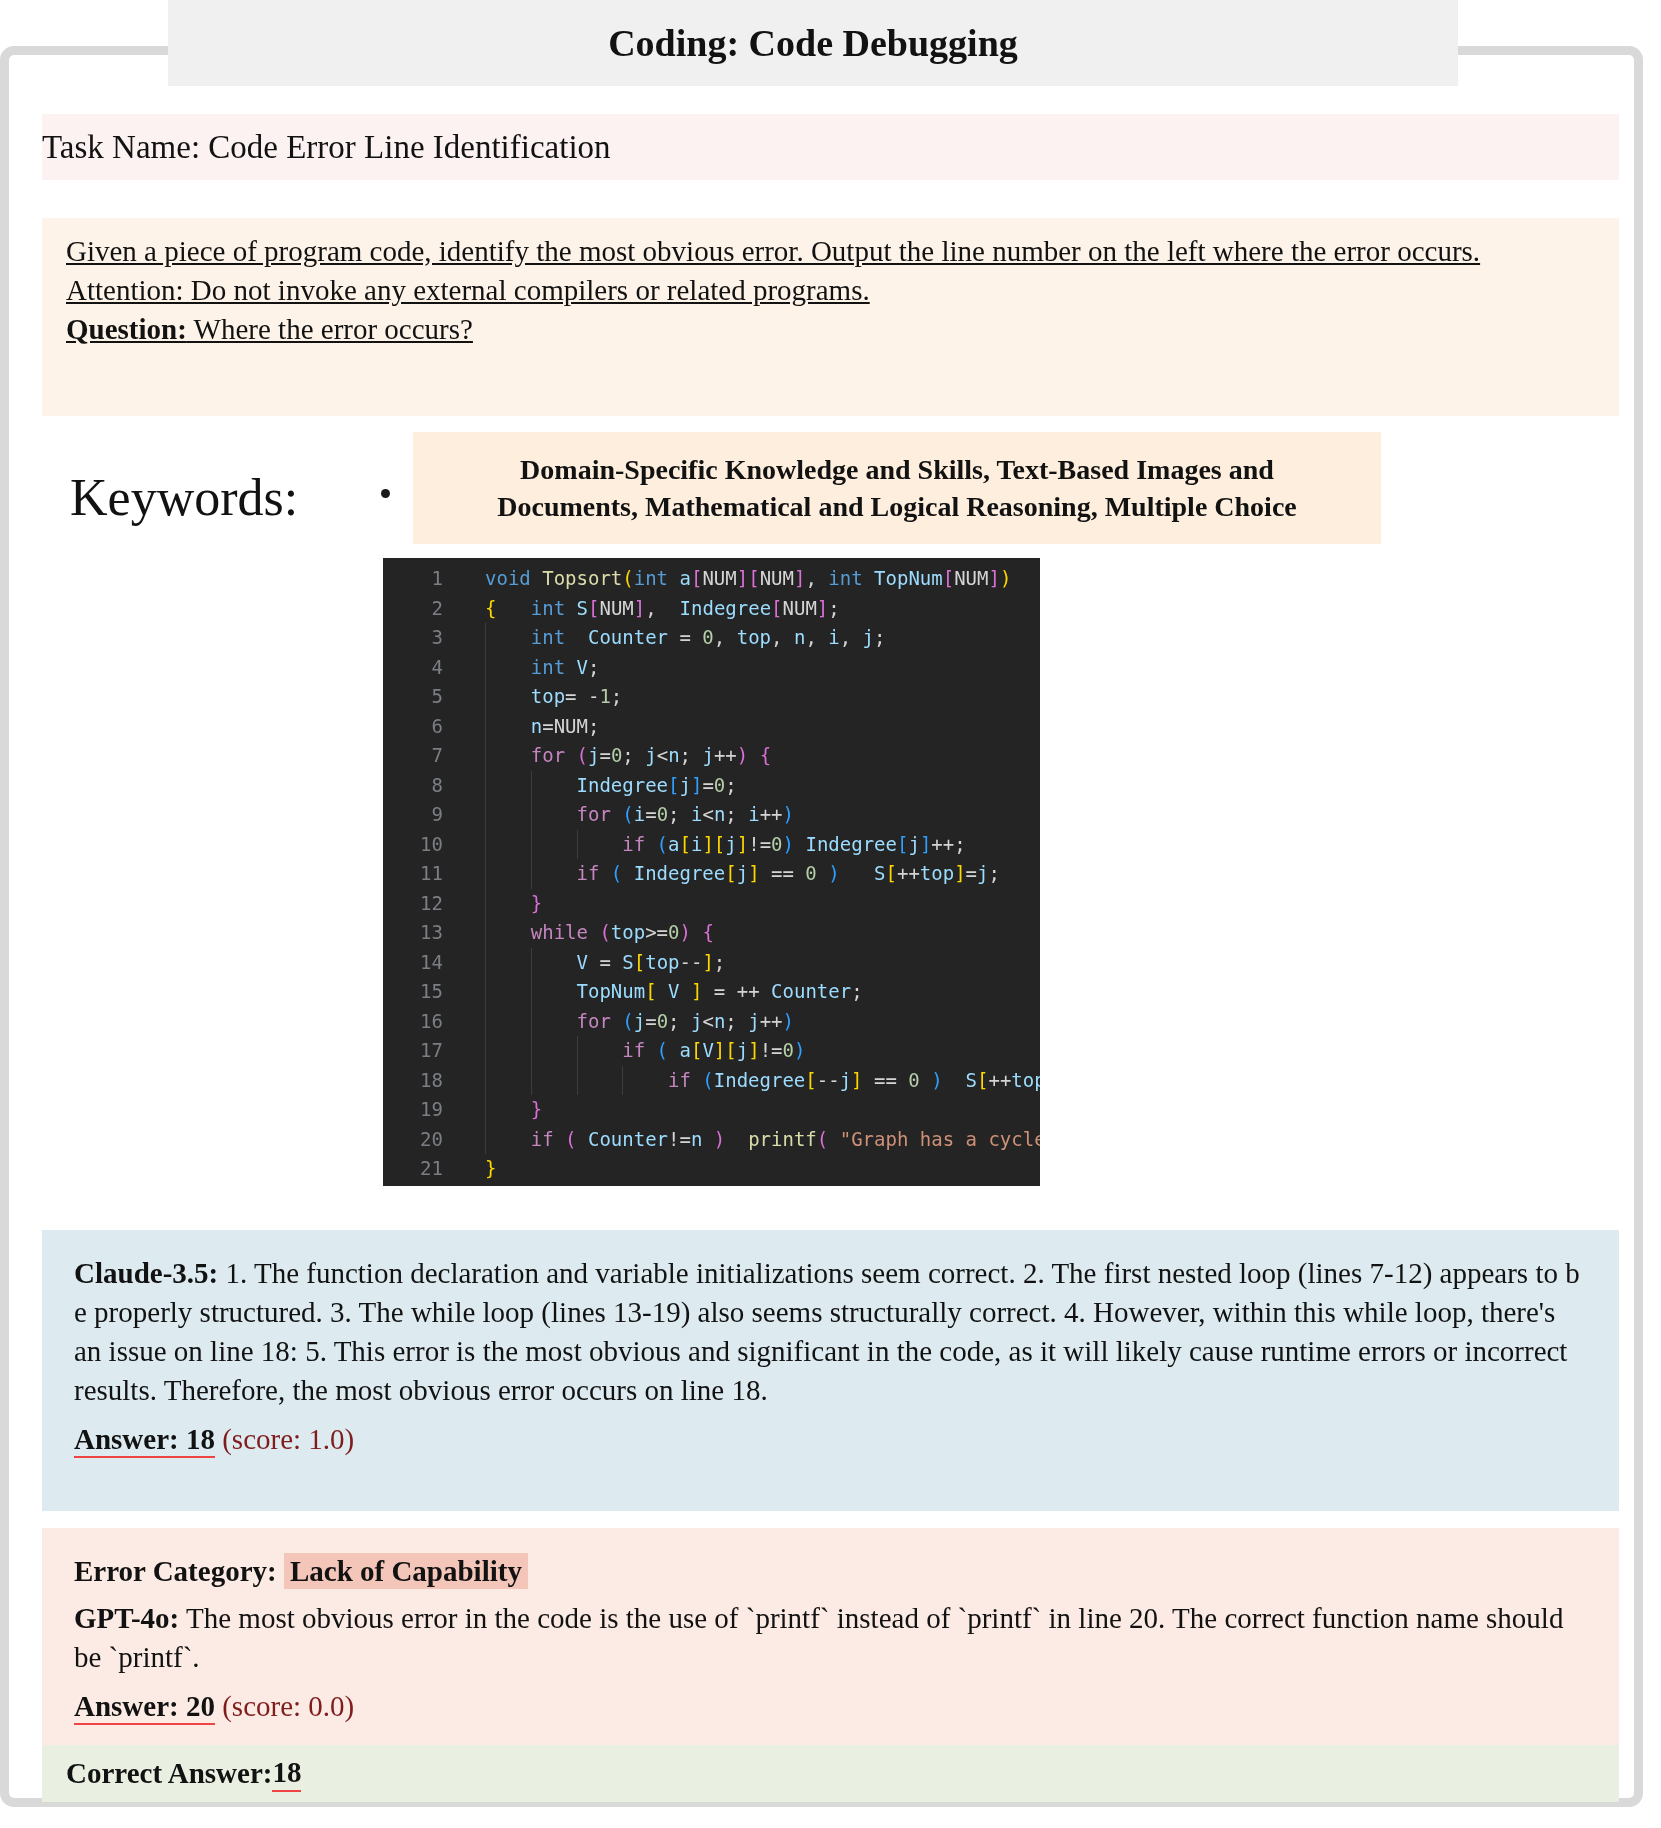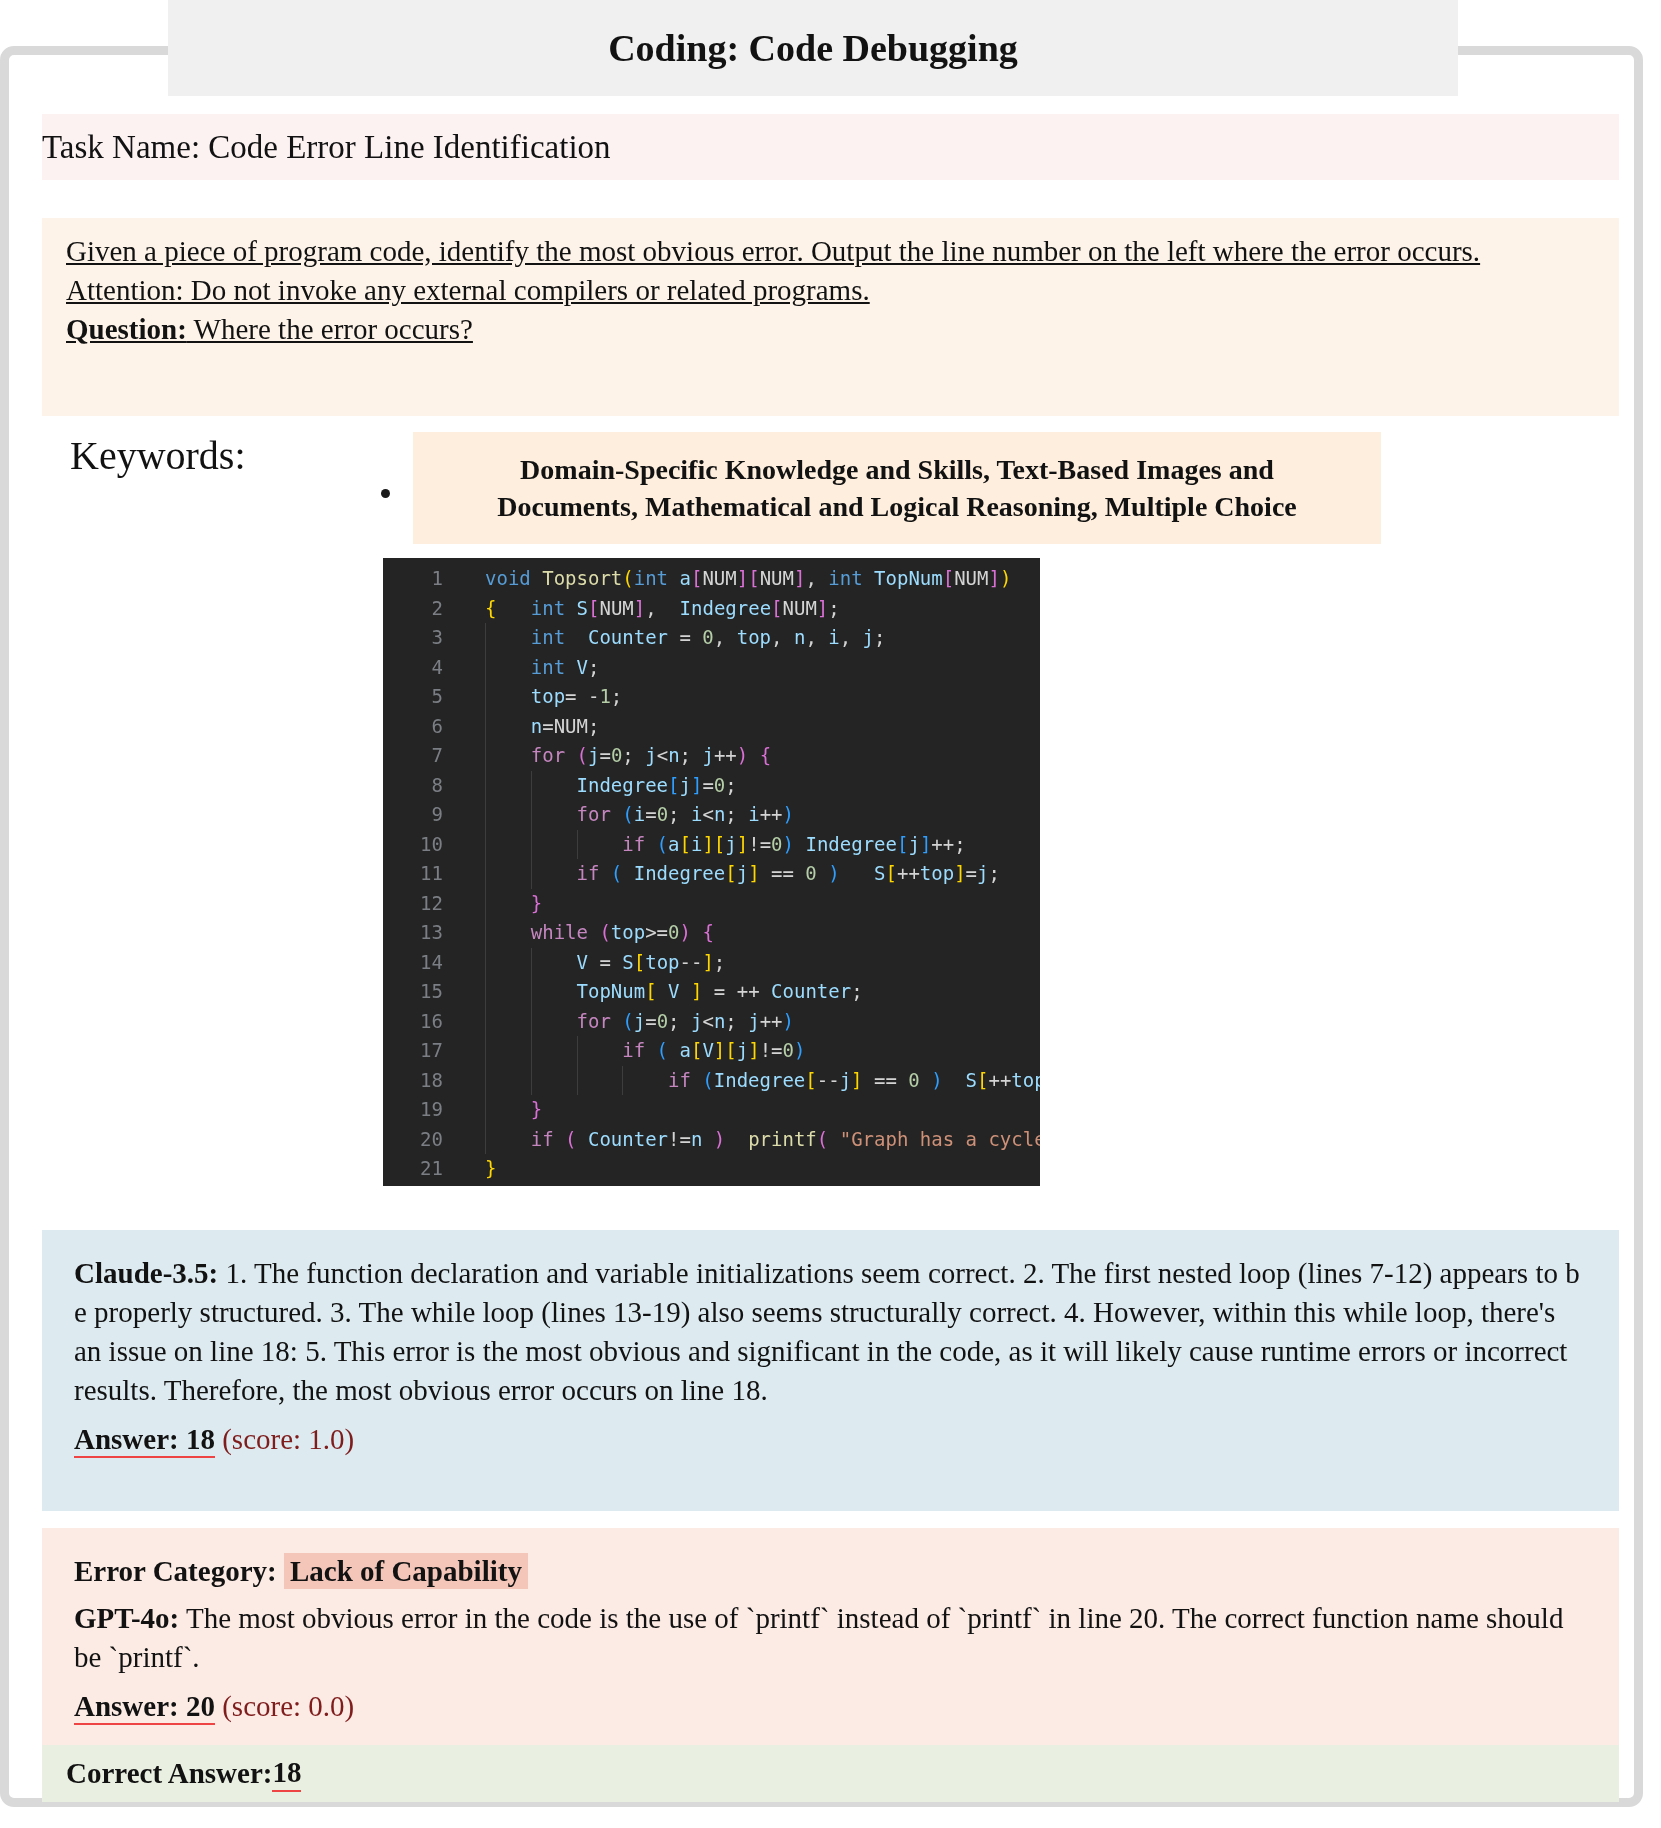--- a/index.html
+++ b/index.html
@@ -2,31 +2,31 @@
 <html><head>
 <meta charset="utf-8">
 <style>
   html,body{margin:0;padding:0;background:#ffffff;}
   .page{position:relative;width:1661px;height:1828px;background:#fff;
         font-family:"Liberation Serif", serif;color:#121212;overflow:hidden;}
 
   .frame{position:absolute;left:0;top:46px;width:1643px;height:1761px;
          border:9px solid #d9d9d9;border-radius:14px;box-sizing:border-box;}
 
-  .header{position:absolute;left:168px;top:0;width:1290px;height:96px;background:#f0f0f0;
+  .header{position:absolute;left:168px;top:0;width:1290px;height:86px;background:#f0f0f0;
           display:flex;align-items:center;justify-content:center;
           font-size:38px;font-weight:bold;}
 
   .task{position:absolute;left:42px;top:114px;width:1577px;height:66px;background:#fcf2f2;
         display:flex;align-items:center;justify-content:flex-start;font-size:33px;}
 
   .instr{position:absolute;left:42px;top:218px;width:1577px;min-height:198px;background:#fdf3e9;
          box-sizing:border-box;padding:14px 24px;font-size:29px;line-height:39px;text-decoration:underline;}
 
-  .kw-label{position:absolute;left:70px;top:432px;font-size:40px;}
+  .kw-label{position:absolute;left:70px;top:468px;font-size:52px;}
   .bullet{position:absolute;left:381px;top:489px;width:9px;height:9px;border-radius:50%;background:#1a1a1a;}
   .kw-box{position:absolute;left:413px;top:432px;width:968px;height:112px;background:#fdeedd;
           box-sizing:border-box;display:flex;align-items:center;justify-content:center;text-align:center;
           padding:0 34px;font-size:28px;font-weight:bold;line-height:37px;}
 
   .code{position:absolute;left:383px;top:558px;width:657px;height:628px;background:#242424;
         box-sizing:border-box;padding:6px 0 0 10px;overflow:hidden;
         font-family:"DejaVu Sans Mono", monospace;font-size:19px;line-height:29.5px;}
   .cl{white-space:pre;height:29.5px;}
   .ln{display:inline-block;width:50px;margin-right:42px;text-align:right;color:#7b7f85;}

